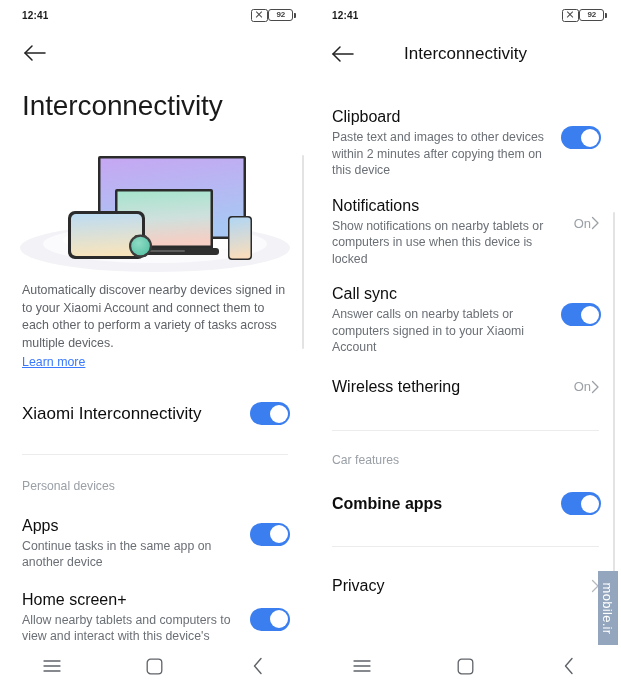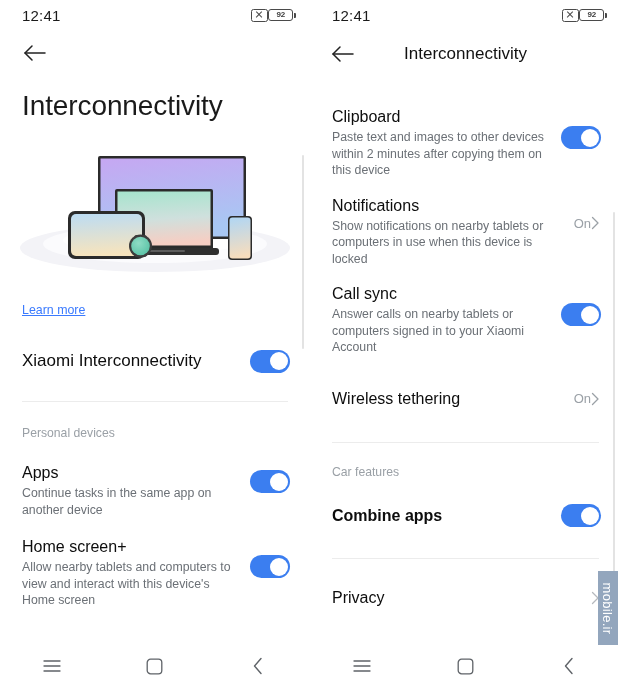--- a/index.html
+++ b/index.html
@@ -31,23 +31,23 @@
   
   .statusbar {
     height: 30px;
     display: flex;
     align-items: center;
     justify-content: space-between;
     padding: 0 14px 0 22px;
     box-sizing: border-box;
   }
   .status-time {
-    font-size: 15px;
+    font-size: 10px;
     color: #1b1b1b;
-    font-weight: 400;
+    font-weight: 700;
     letter-spacing: .2px;
   }
   .status-right {
     display: flex;
     align-items: center;
   }
   .mute-icon {
     width: 15px;
     height: 11px;
     border: 1.2px solid #4a4a4a;
@@ -358,21 +358,21 @@
         <rect x="218" y="80" width="24" height="44" rx="4" fill="#2b2b2b"></rect>
         <rect x="219.5" y="81.5" width="21" height="41" rx="3" fill="url(#gph)"></rect>
 
         <rect x="124" y="99" width="13" height="22" rx="3" fill="#3a3a3a"></rect>
         <circle cx="130.5" cy="110" r="11.5" fill="#3c3c3c"></circle>
         <circle cx="130.5" cy="110" r="9.3" fill="url(#gwatch)"></circle>
       </svg>
     </div>
 
     <div class="desc">
-      <br>
+      <span>Automatically discover nearby devices signed in to your Xiaomi Account and connect them to each other to perform a variety of tasks across multiple devices.</span><br>
       <a class="learn-more">Learn more</a>
     </div>
 
     <div class="row" style="margin-top:22px; align-items:center; min-height:40px;">
       <div class="row-main">
         <div class="row-title-lg" style="font-size:17px;">Xiaomi Interconnectivity</div>
       </div>
       <div class="row-aside">
         <div class="toggle">
           <div class="knob"></div>
@@ -486,21 +486,21 @@
         <div class="row-title-lg">Call sync</div>
         <div class="row-sub">Answer calls on nearby tablets or computers signed in to your Xiaomi Account</div>
       </div>
       <div class="row-aside" style="margin-top:20px;">
         <div class="toggle">
             <div class="knob"></div>
           </div>
       </div>
     </div>
 
-    <div class="row" style="margin-top:26px; align-items:center;">
+    <div class="row" style="margin-top:14px; align-items:center;">
       <div class="row-main">
         <div class="row-title-lg">Wireless tethering</div>
       </div>
       <div class="row-aside">
         <span class="aside-value">On</span>
         <span class="chev">
           <svg width="9" height="14" viewBox="0 0 9 14">
             <path d="M1.5 1.5 L7 7 L1.5 12.5" fill="none" stroke="#9aa0a6" stroke-width="1.3" stroke-linecap="round" stroke-linejoin="round"></path>
           </svg>
         </span>

